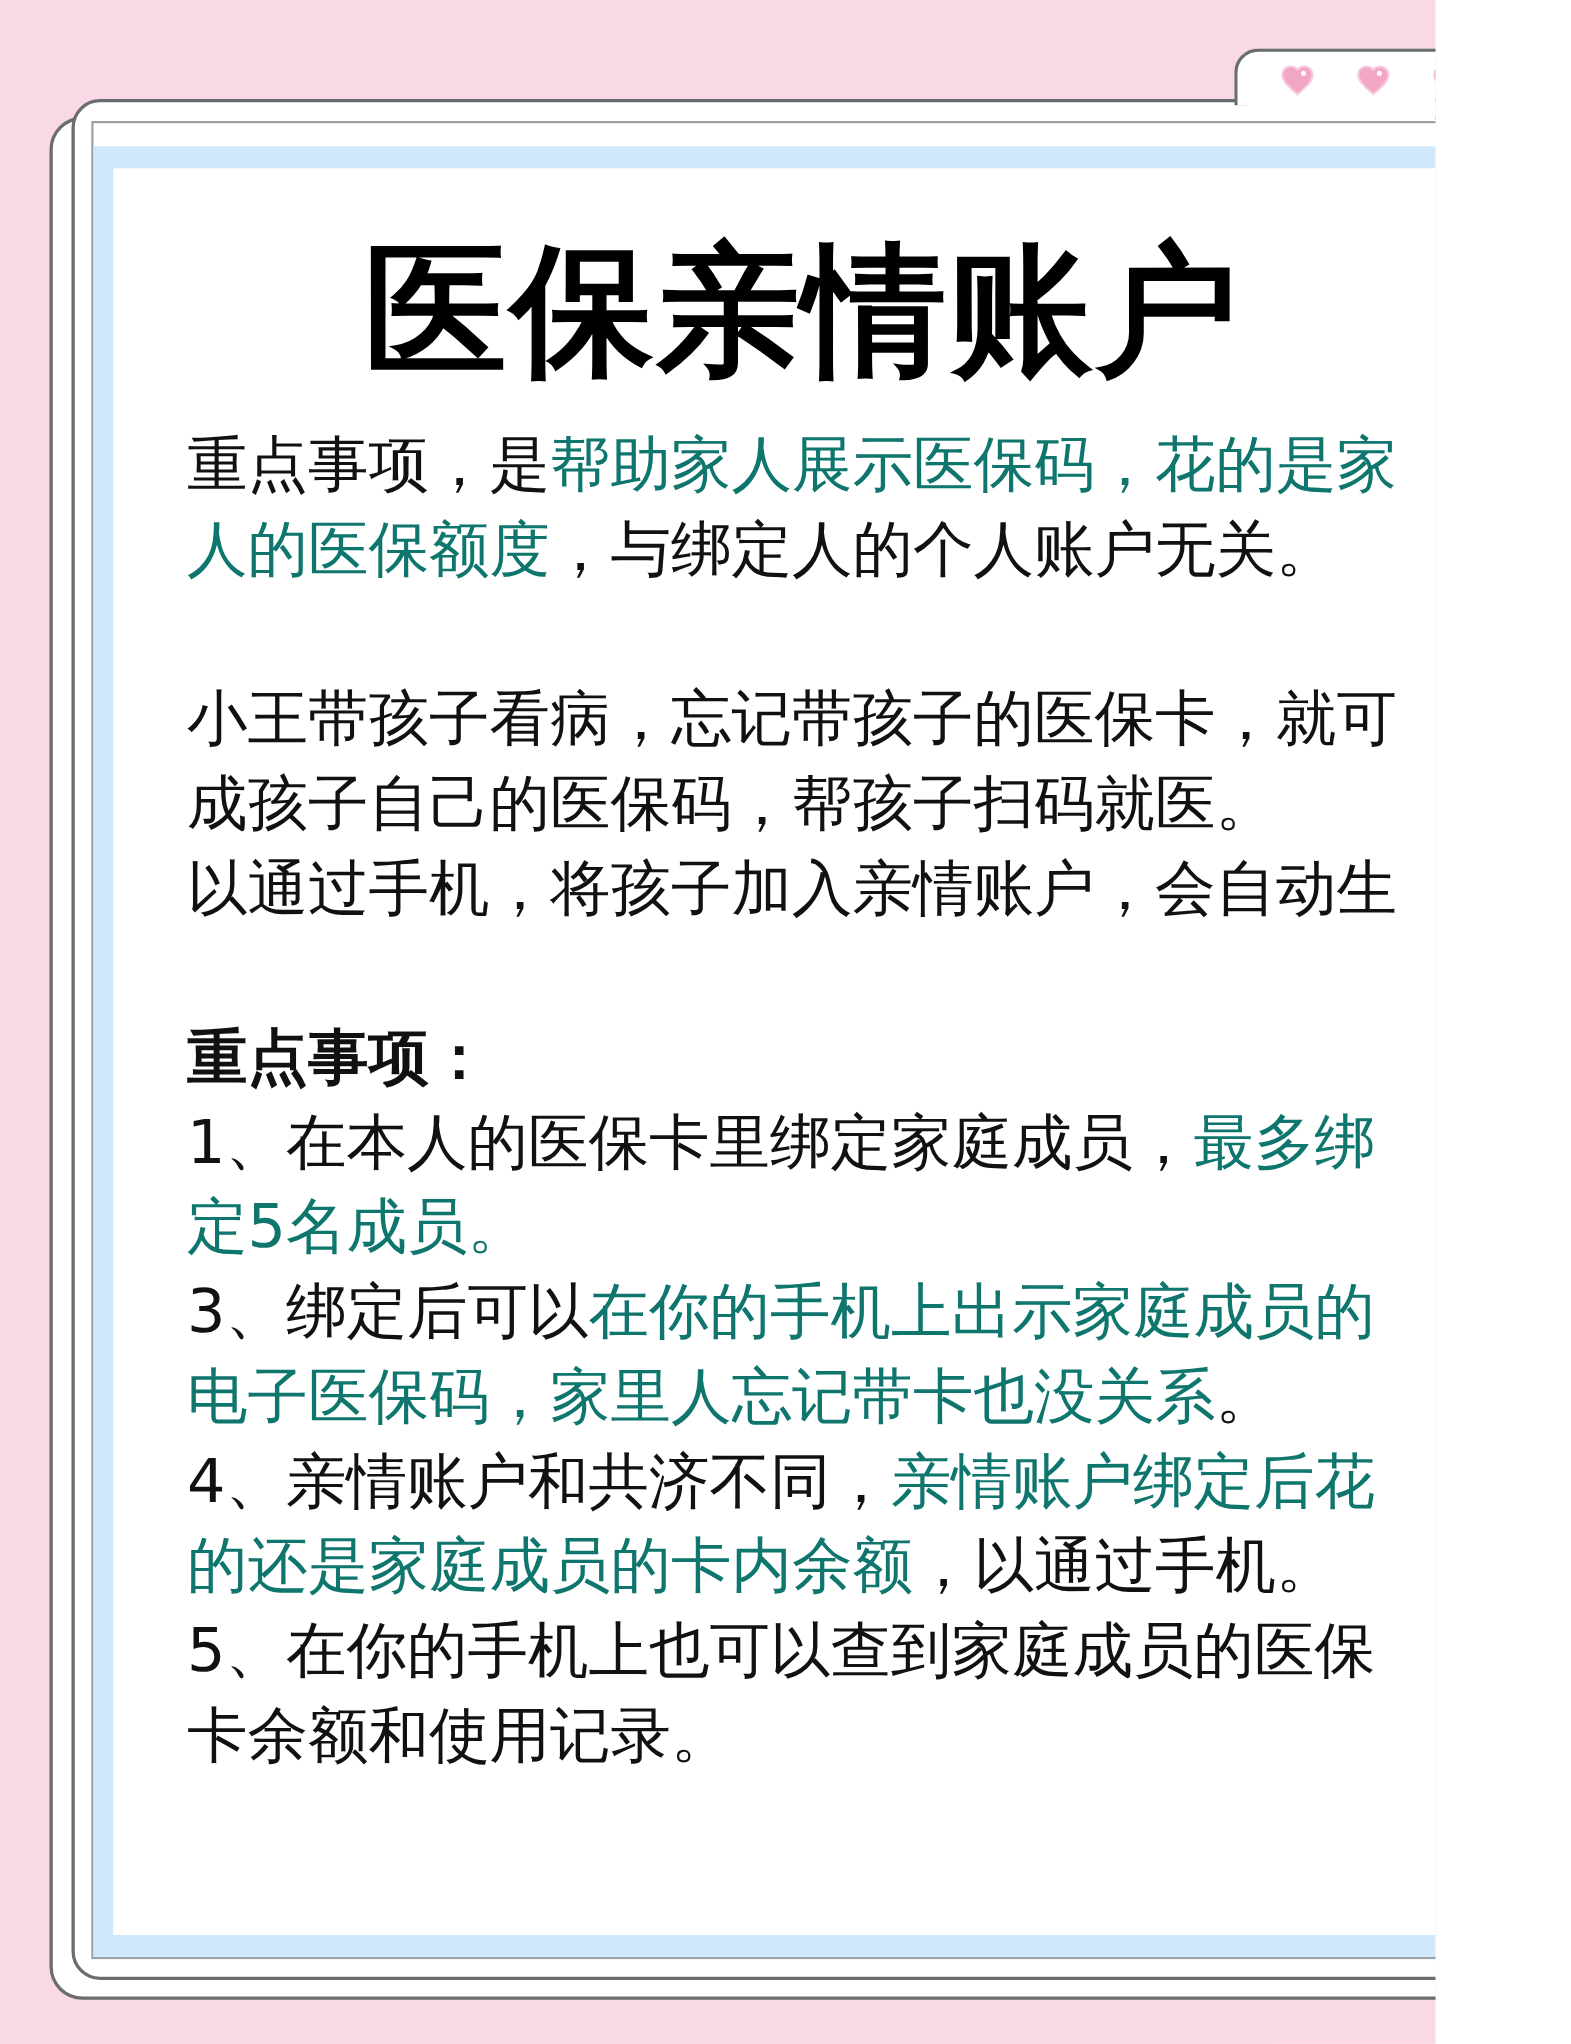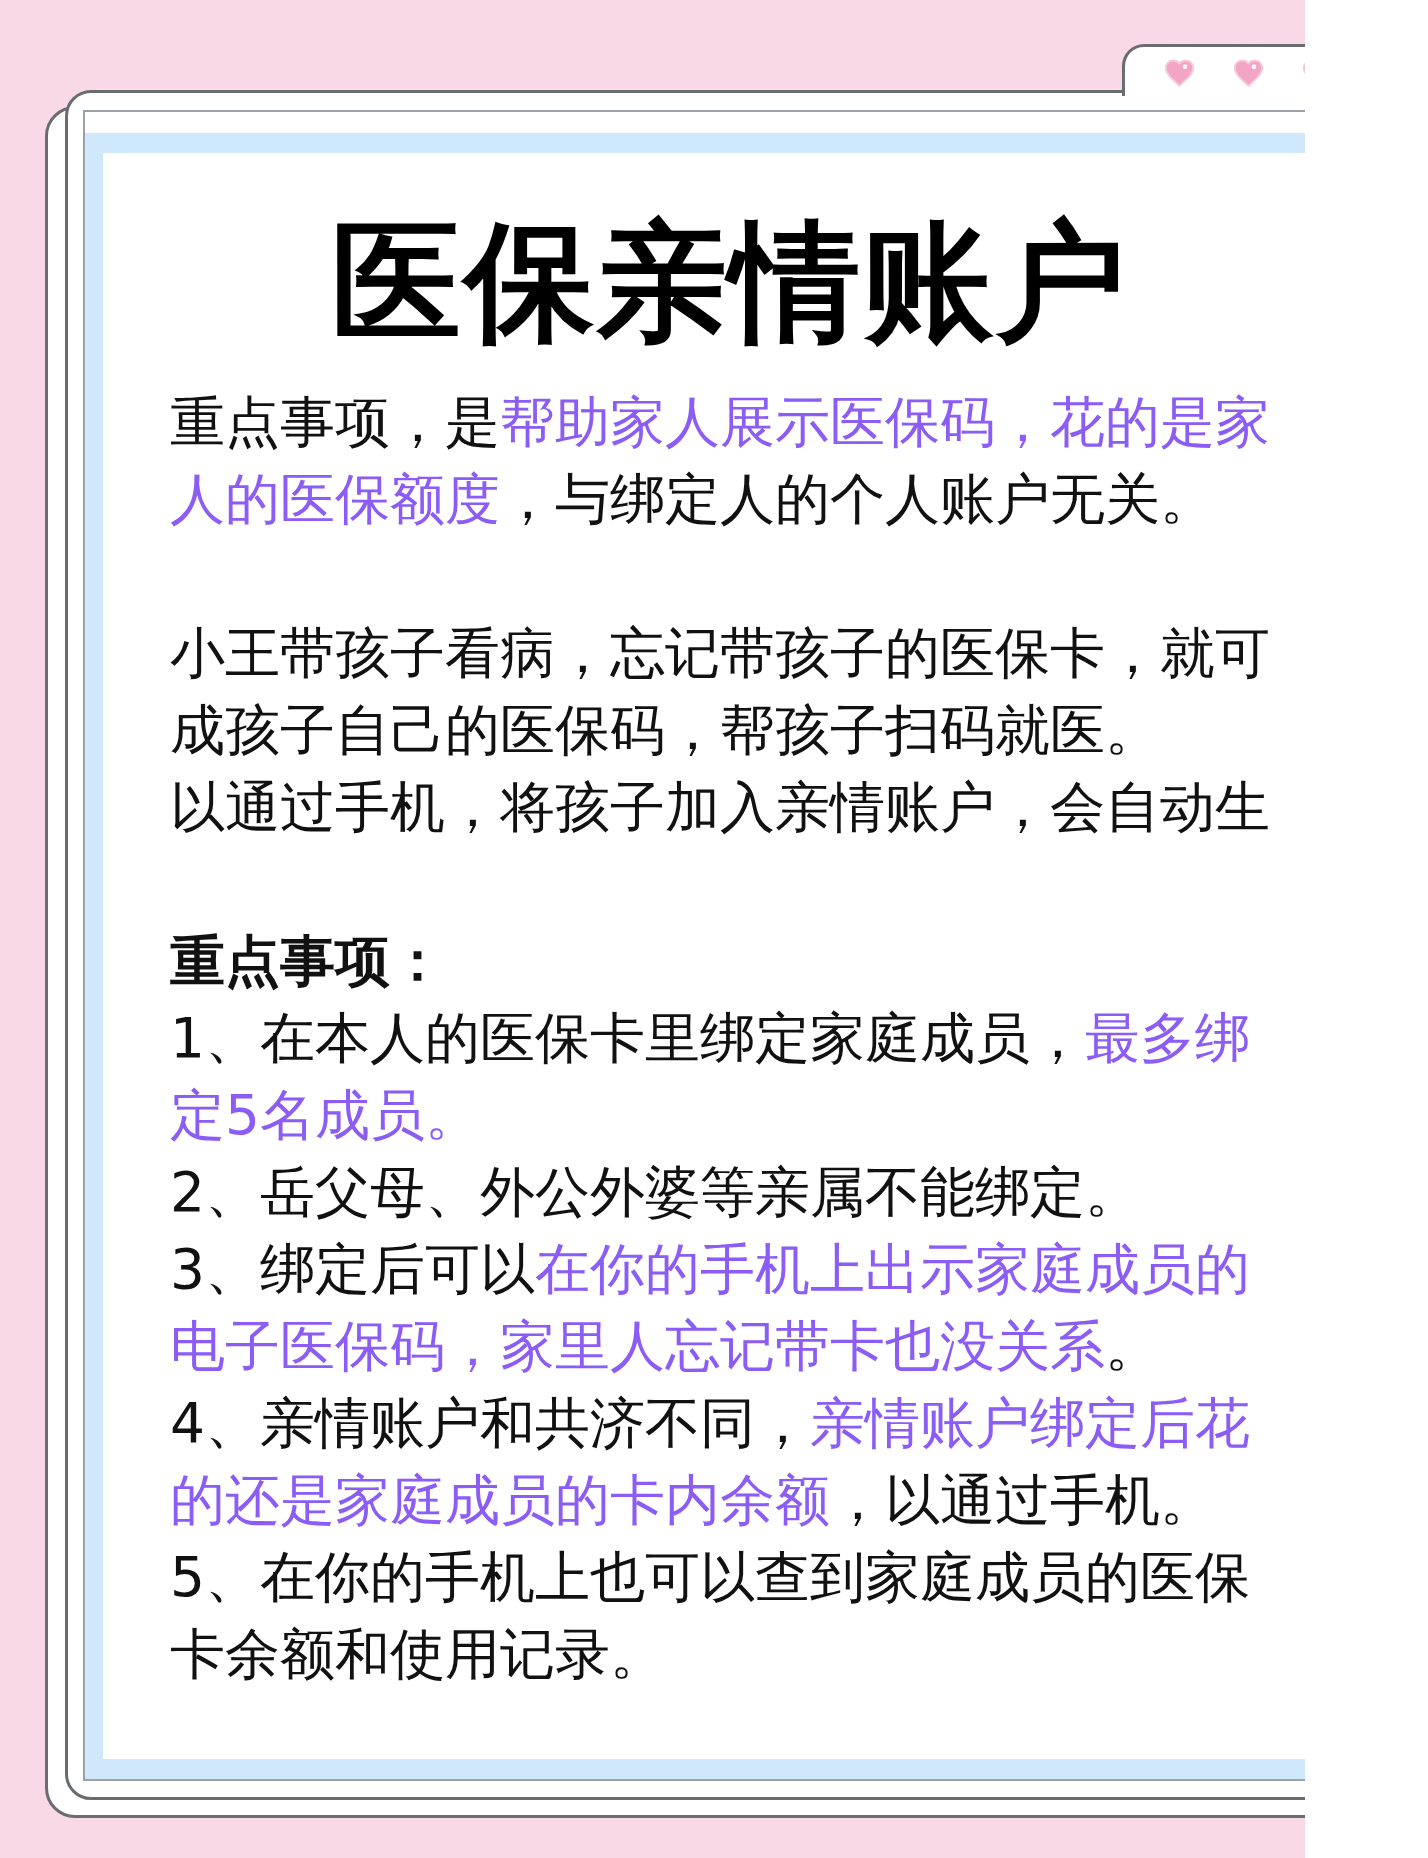--- a/index.html
+++ b/index.html
@@ -79,21 +79,21 @@
     font-size: 55px;
     line-height: 77px;
     font-weight: 500;
     color: #111111;
   }
   .section-intro { margin-top: 27px; }
   .section { margin-top: 77px; }
   .line { white-space: nowrap; }
   .line.heading { font-weight: 800; }
   .seg-black { color: #111111; }
-  .seg-red { color: #8b5cf6; }
+  .seg-red { color: #0f766e; }
 </style>
 </head>
 <body>
 
 <div class="page">
 
   <div class="behind-card"></div>
 
   <div class="heart-tab" id="heart-tab">
       <svg viewBox="0 0 24 22" class="heart">
@@ -122,21 +122,20 @@
               </div>
               <div class="section">
                 <div class="line"><span class="seg-black">小王带孩子看病，忘记带孩子的医保卡，就可</span></div>
                 <div class="line"><span class="seg-black">成孩子自己的医保码，帮孩子扫码就医。</span></div>
                 <div class="line"><span class="seg-black">以通过手机，将孩子加入亲情账户，会自动生</span></div>
               </div>
               <div class="section">
                 <div class="line heading">重点事项：</div>
                 <div class="line"><span class="seg-black">1、在本人的医保卡里绑定家庭成员，</span><span class="seg-red">最多绑</span></div>
                 <div class="line"><span class="seg-red">定5名成员。</span></div>
-                <div class="line"><span class="seg-black">2、岳父母、外公外婆等亲属不能绑定。</span></div>
                 <div class="line"><span class="seg-black">3、绑定后可以</span><span class="seg-red">在你的手机上出示家庭成员的</span></div>
                 <div class="line"><span class="seg-red">电子医保码，家里人忘记带卡也没关系</span><span class="seg-black">。</span></div>
                 <div class="line"><span class="seg-black">4、亲情账户和共济不同，</span><span class="seg-red">亲情账户绑定后花</span></div>
                 <div class="line"><span class="seg-red">的还是家庭成员的卡内余额</span><span class="seg-black">，以通过手机。</span></div>
                 <div class="line"><span class="seg-black">5、在你的手机上也可以查到家庭成员的医保</span></div>
                 <div class="line"><span class="seg-black">卡余额和使用记录。</span></div>
               </div>
             </div>
         </div>
       </div>

